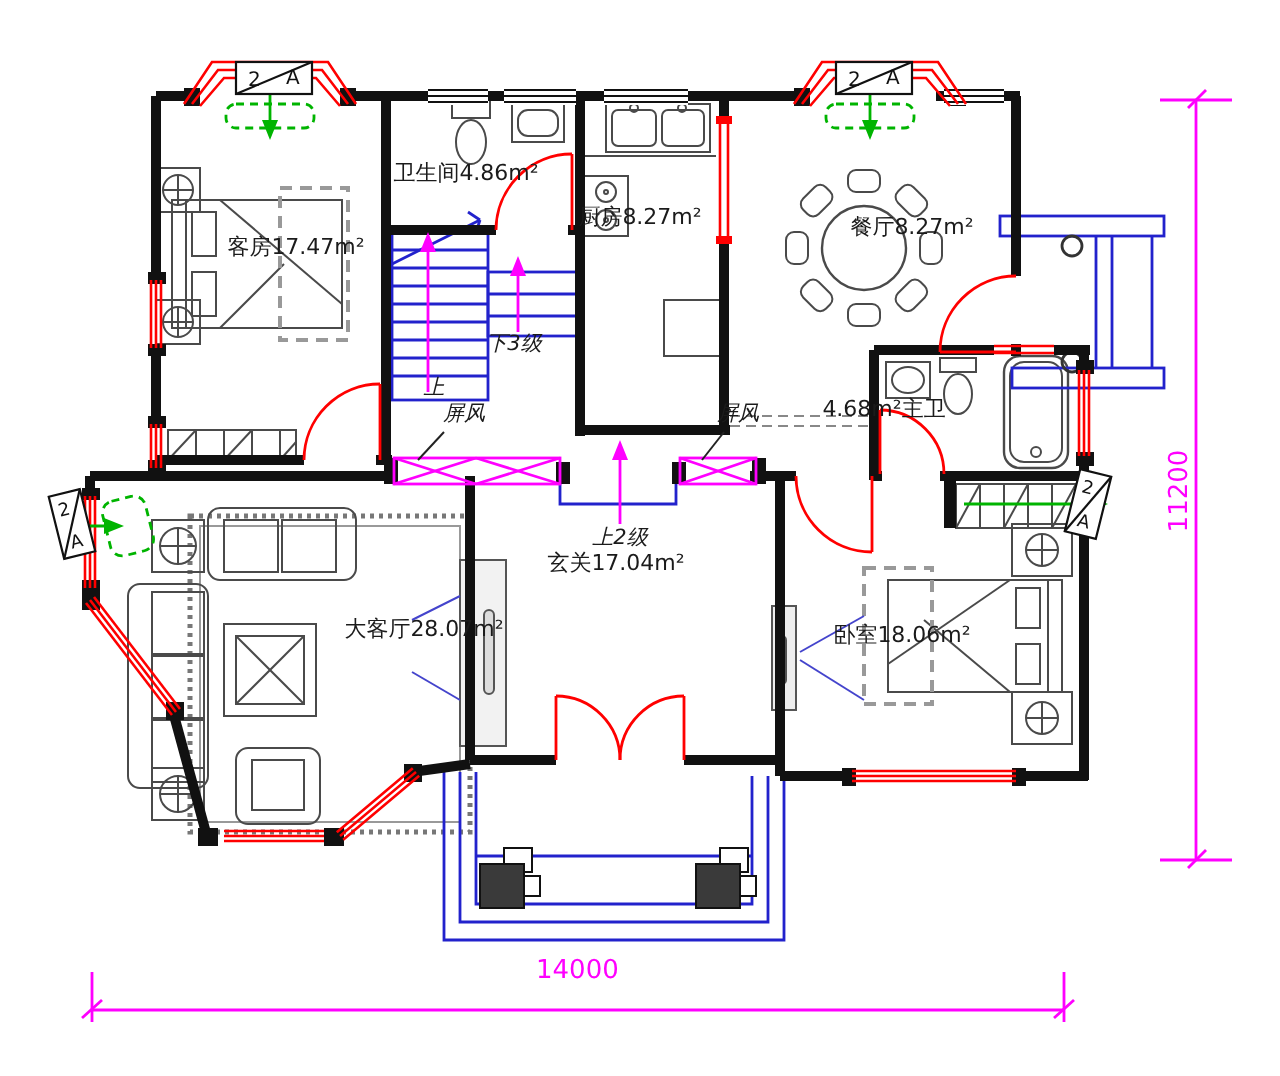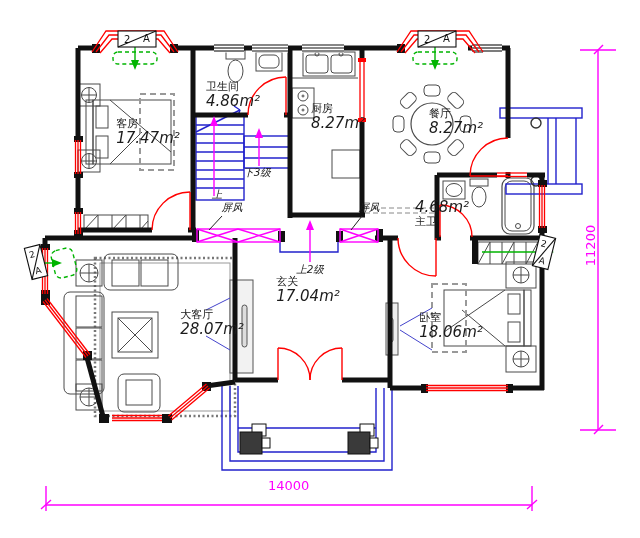--- a/index.html
+++ b/index.html
@@ -1,22 +1,22 @@
 <!DOCTYPE html>
 <html><head>
 <meta charset="utf-8">
 <style>
   html,body{margin:0;padding:0;background:#ffffff;}
   #canvas{position:relative;width:640px;height:538px;background:#ffffff;overflow:hidden;
           font-family:"DejaVu Sans",sans-serif;}
   #plan-svg{position:absolute;left:0;top:0;}
   .lbl{position:absolute;transform:translateX(-50%);text-align:left;
-       display:flex;flex-direction:column;line-height:1.12;color:#1b1b1b;white-space:nowrap;}
+       display:flex;flex-direction:row;line-height:1.12;color:#1b1b1b;white-space:nowrap;}
   .lbl .nm{font-size:11px;}
-  .lbl .ar{font-size:15px;font-style:italic;}
+  .lbl .ar{font-size:11px;}
   .lbl.small{font-size:10.5px;font-style:italic;}
   .dim{position:absolute;color:#ff00ff;font-size:13px;white-space:nowrap;}
   .dim.vert{transform:rotate(-90deg);transform-origin:center center;width:44px;text-align:center;}
 </style>
 </head>
 <body>
 
 <div id="canvas">
 
 <svg id="plan-svg" width="640" height="538" viewBox="0 0 640 538">
@@ -505,21 +505,21 @@
 </svg>
 
 <div class="lbl" style="left:148px;top:118px">
   <span class="nm">客房</span>
   <span class="ar">17.47m²</span>
 </div>
 <div class="lbl" style="left:233px;top:81px">
   <span class="nm">卫生间</span>
   <span class="ar">4.86m²</span>
 </div>
-<div class="lbl" style="left:338px;top:103px">
+<div class="lbl" style="left:320px;top:103px">
   <span class="nm">厨房</span>
   <span class="ar">8.27m²</span>
 </div>
 <div class="lbl" style="left:456px;top:108px">
   <span class="nm">餐厅</span>
   <span class="ar">8.27m²</span>
 </div>
 <div class="lbl" style="left:442px;top:199px">
   <span class="ar">4.68m²</span>
   <span class="nm">主卫</span>

